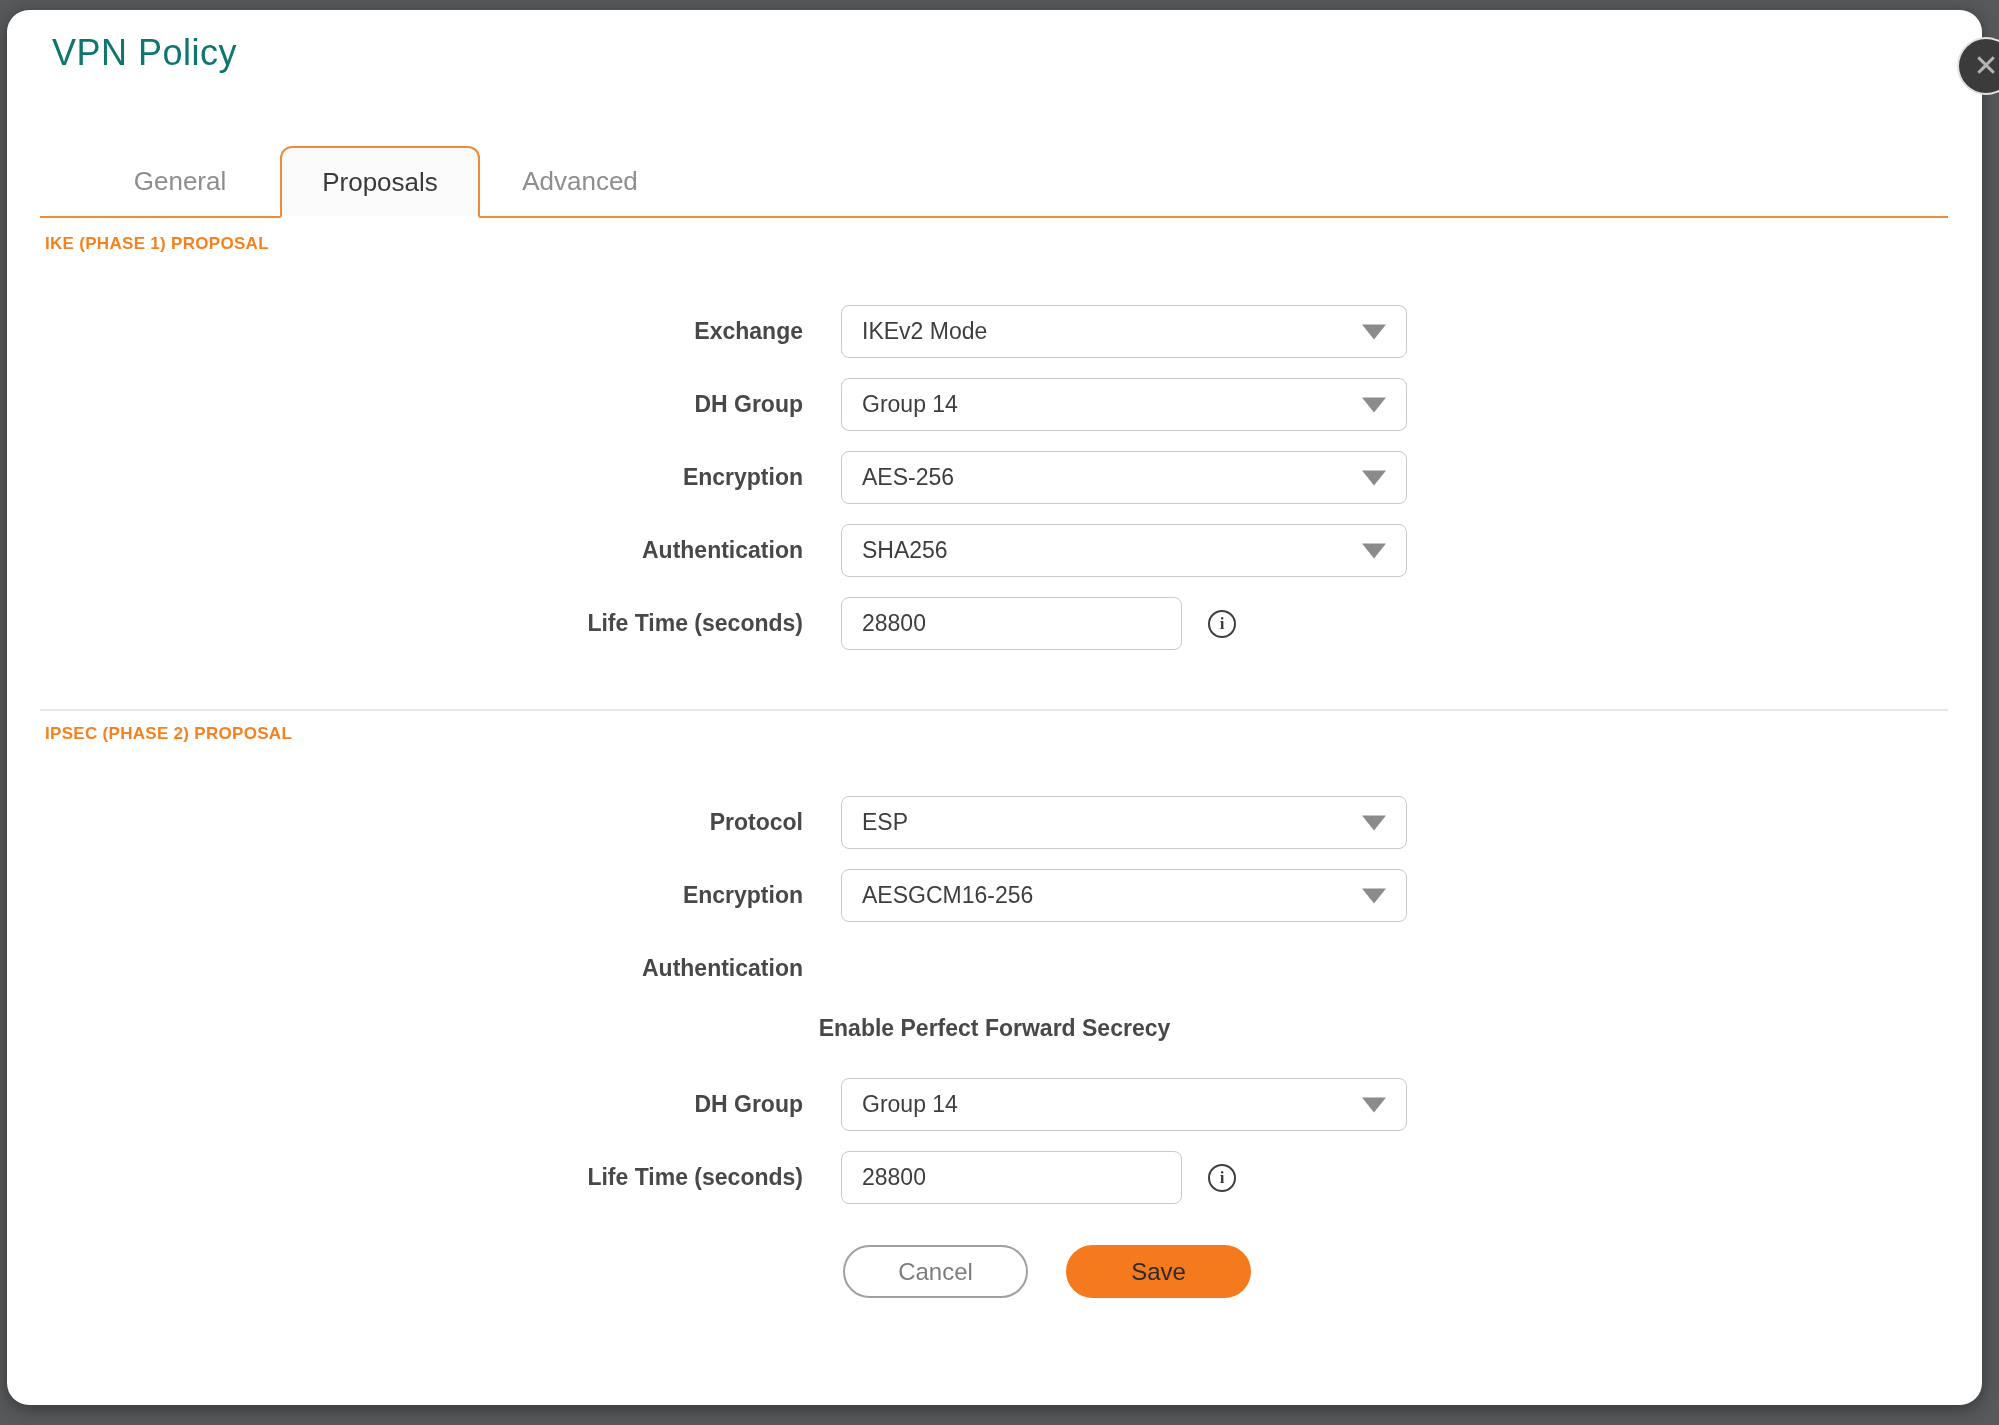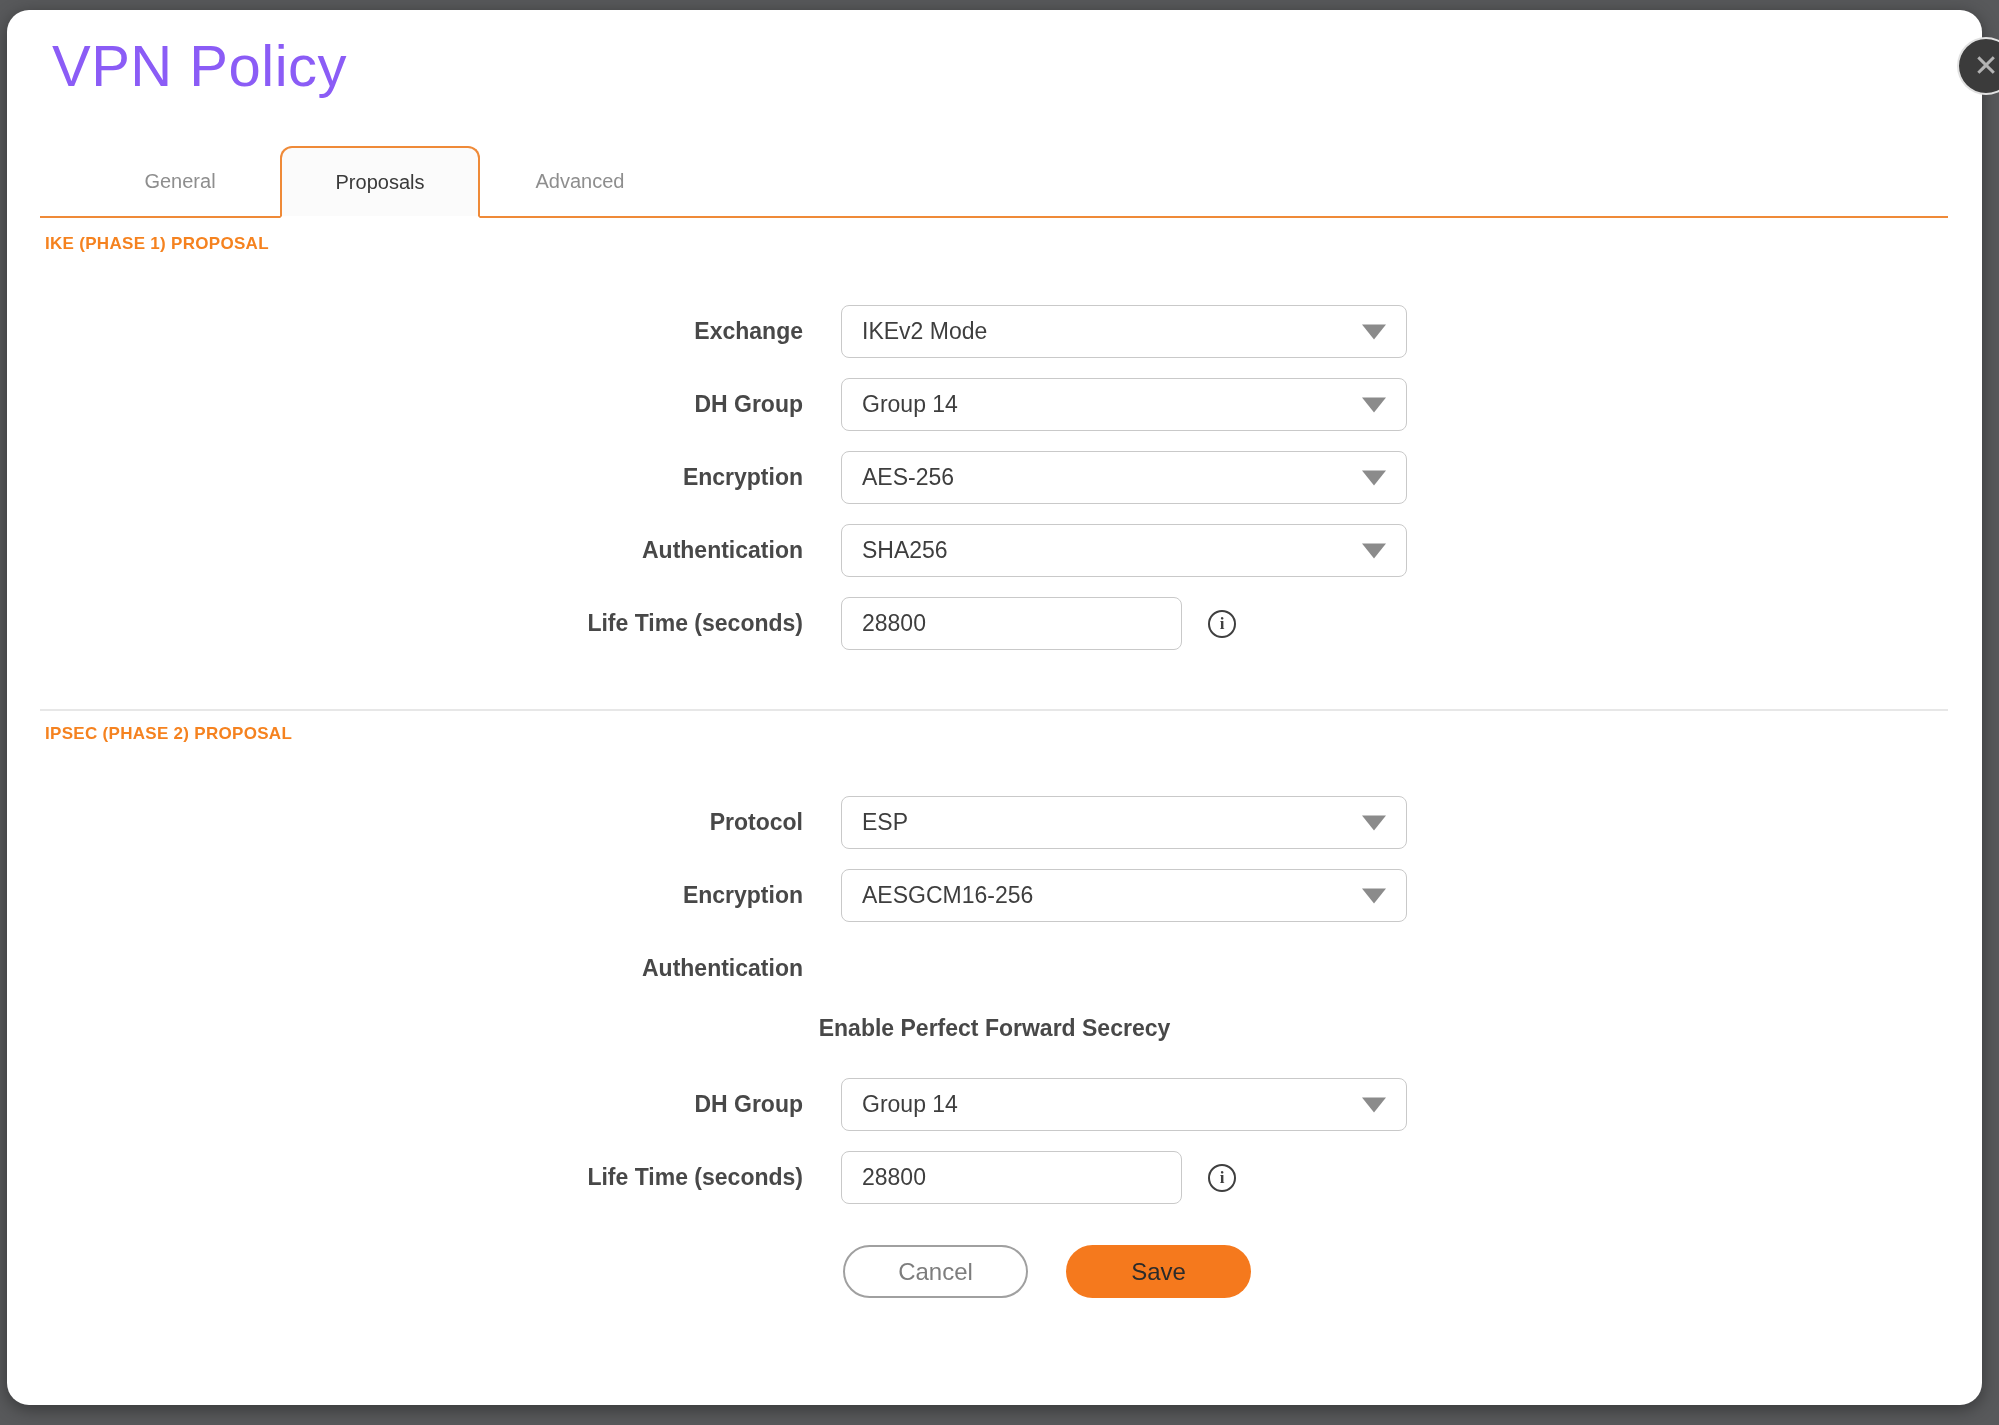--- a/index.html
+++ b/index.html
@@ -13,41 +13,41 @@
 
   .dialog {
     position:absolute; left:7px; top:10px;
     width:1975px; height:1395px;
     background:#ffffff; border-radius:22px;
     box-shadow:0 4px 18px rgba(0,0,0,0.4);
   }
 
   .dialog-title {
     position:absolute; top:22px; left:45px;
-    font-size:58px; font-weight:400; color:#8b5cf6; letter-spacing:0.5px;
+    font-size:36px; font-weight:400; color:#0f766e; letter-spacing:0.5px;
   }
 
   .close-btn {
     position:absolute; left:1957px; top:37px; z-index:20;
     width:58px; height:58px; border-radius:50%;
     background:#3b3b3b; border:2px solid rgba(255,255,255,0.85);
     display:flex; align-items:center; justify-content:center;
     color:#b3b3b3; font-size:30px; line-height:1; cursor:pointer;
   }
 
   
   .tabs {
     position:absolute; top:136px; left:33px; right:34px; height:72px;
     display:flex; align-items:flex-end; padding-left:40px;
     border-bottom:2px solid #ef8a38;
   }
   .tab {
     width:200px; height:70px;
     display:flex; align-items:center; justify-content:center;
-    font-size:20px; color:#8e8e8e; cursor:pointer;
+    font-size:26px; color:#8e8e8e; cursor:pointer;
   }
   .tab.active {
     height:72px; margin-bottom:-2px;
     background:#fbfbfb; color:#3a3a3a; font-weight:500;
     border:2px solid #ef8a38; border-bottom:2px solid #ffffff;
     border-radius:12px 12px 0 0;
   }
 
   
   .section-heading {

